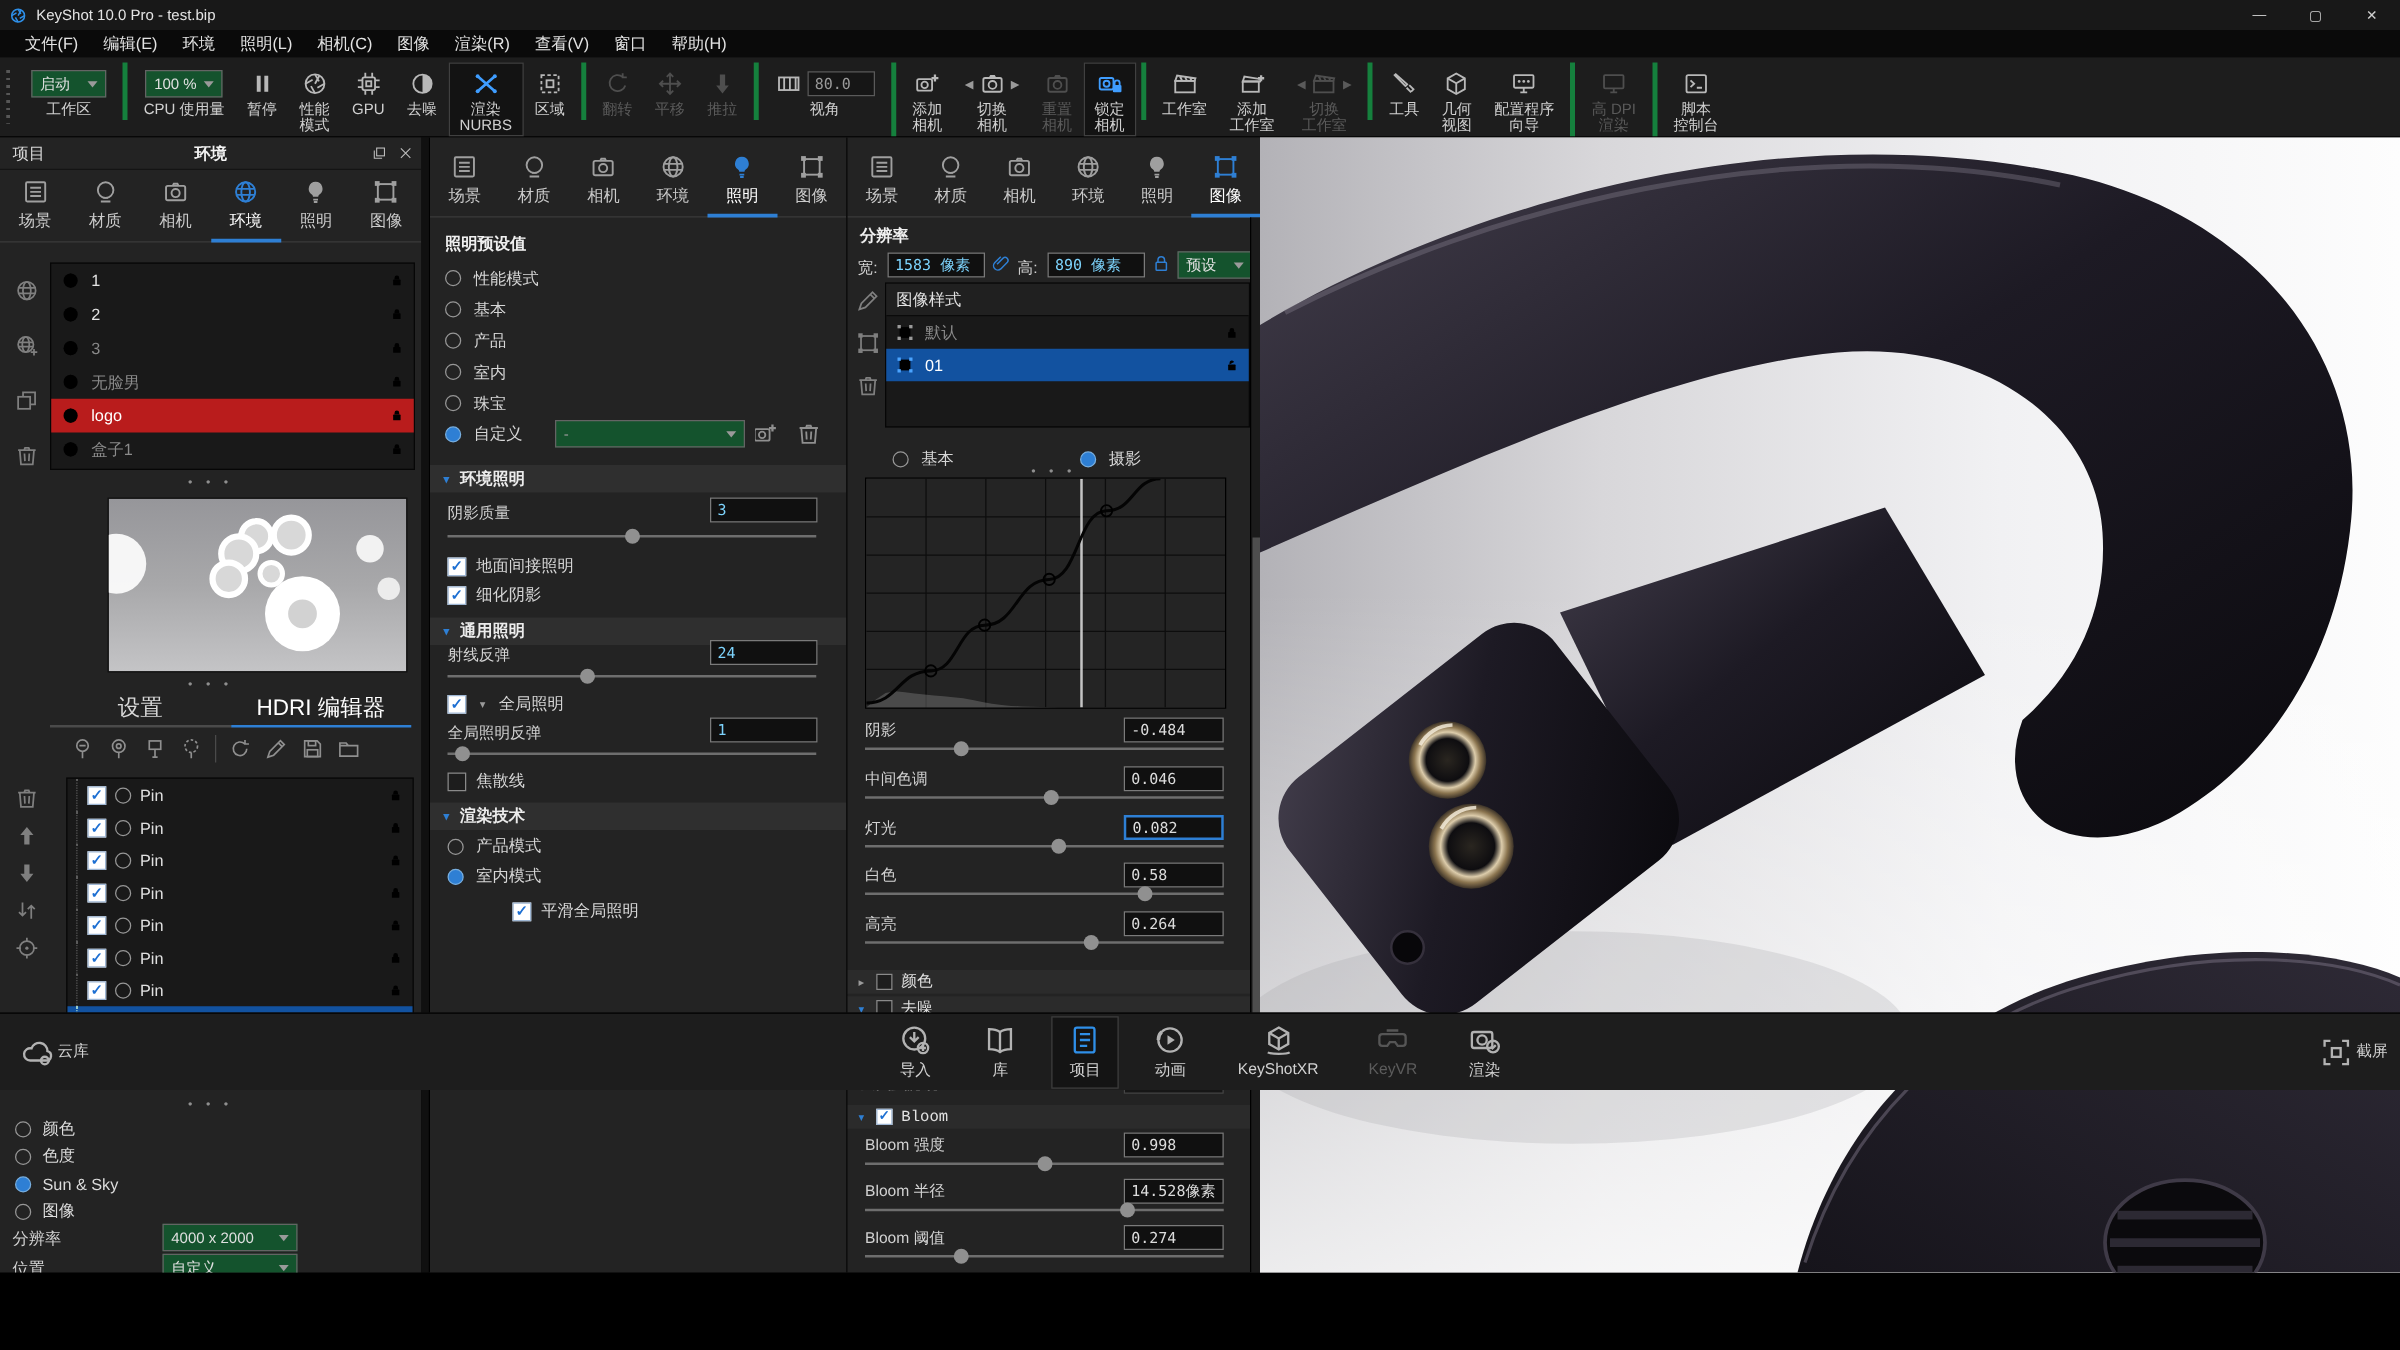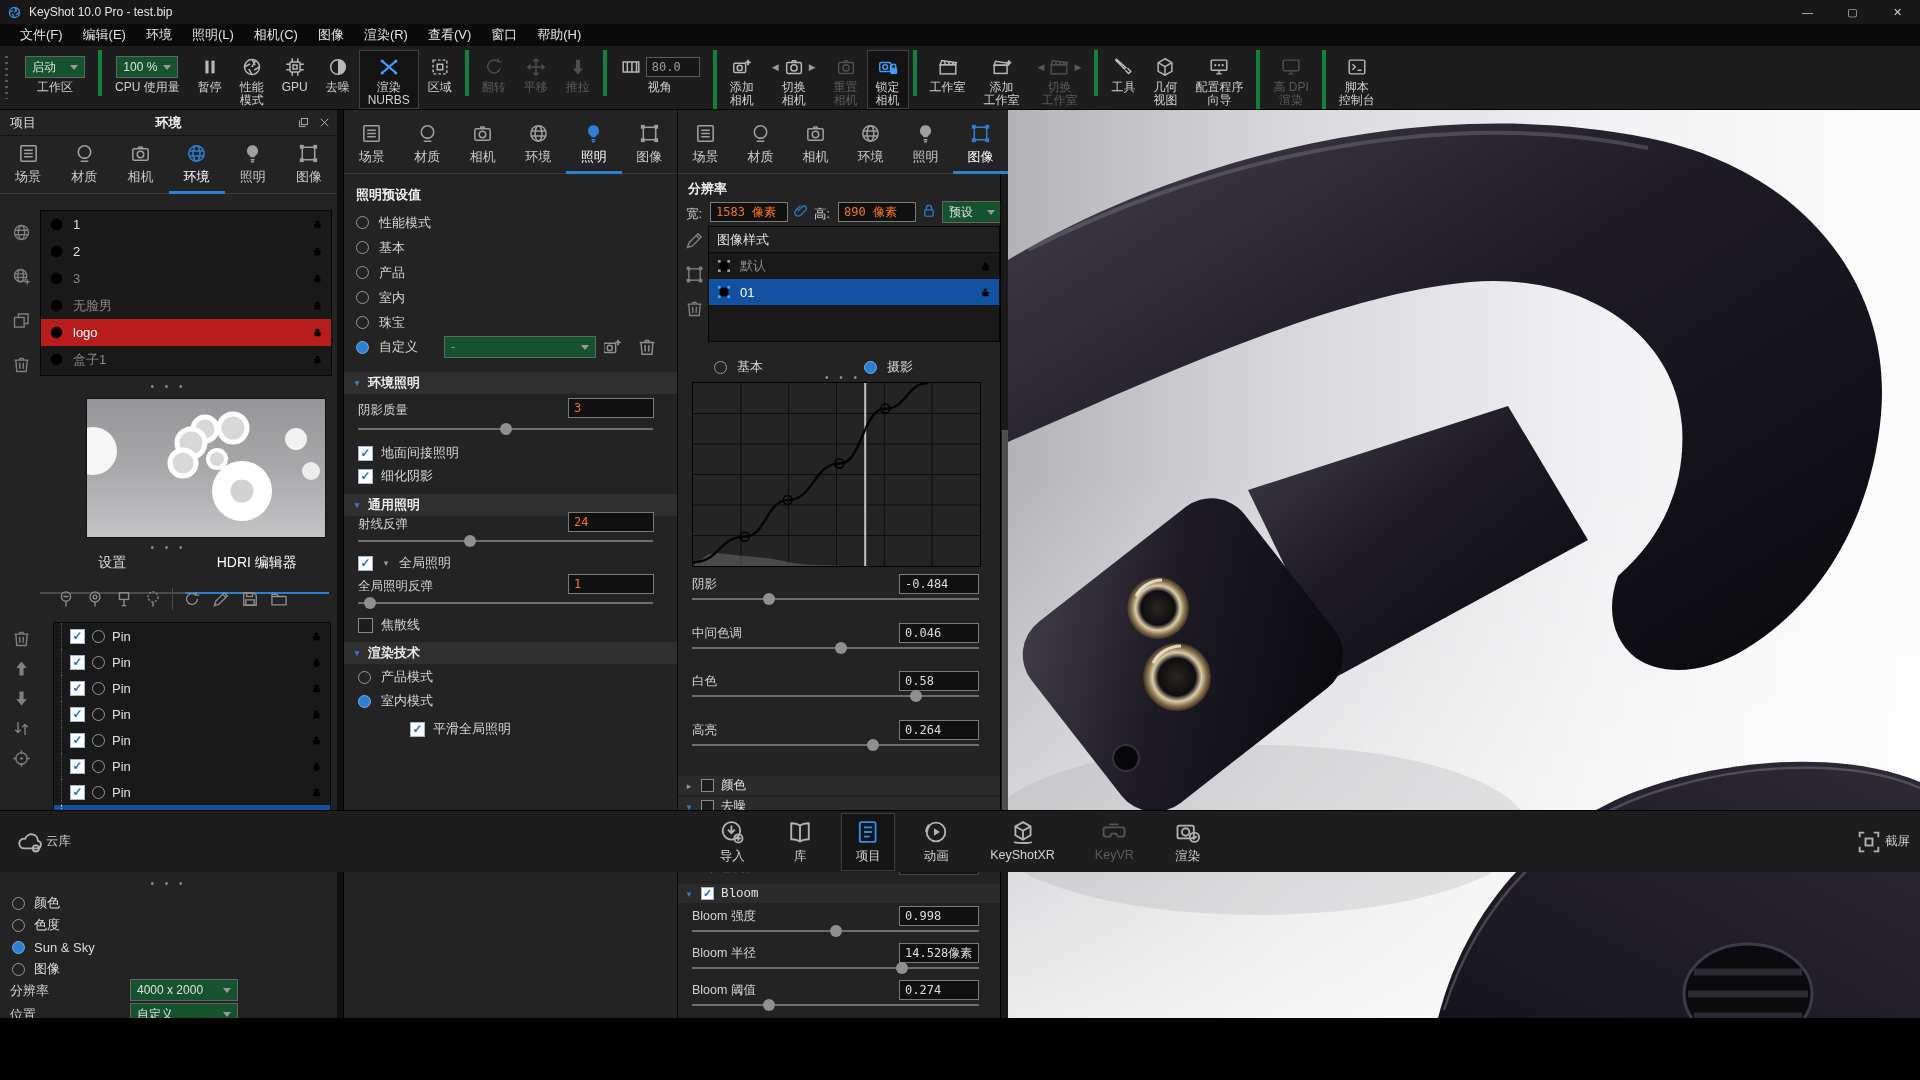--- a/index.html
+++ b/index.html
@@ -57,37 +57,37 @@
   .listbox{position:absolute;background:#191919;border:1px solid #060606}
   .erow{height:27px;display:flex;align-items:center;gap:8px;padding:0 7px;color:#e4e4e4}
   .erow svg.gi{width:17px;height:17px;color:#9a9a9a;flex:none}
   .erow .lk{width:13px;height:13px;color:#9a9a9a;margin-left:auto;flex:none}
   .erow.dim{color:#8a8a8a}
   .erow.sel{background:#b91c1c;color:#fff}
   .erow.sel svg.gi{color:#4aa3ff}
   .dots{position:absolute;left:0;right:0;text-align:center;color:#8f8f8f;font-size:10px;letter-spacing:4px}
   .preview{position:absolute;left:86px;top:288px;width:240px;height:140px;border:1px solid #111}
   .subtabs{position:absolute;left:40px;right:8px;top:444px;display:flex}
-  .stab{flex:1;text-align:center;padding-bottom:20px;border-bottom:2px solid #4a4a4a;font-size:14px;color:#d8d8d8}
+  .stab{flex:1;text-align:center;padding-bottom:2px;border-bottom:2px solid #4a4a4a;font-size:18px;color:#d8d8d8}
   .stab.sel{border-bottom-color:#2e7fd4;color:#fff}
   .hdritools{position:absolute;left:56px;top:478px;display:flex;gap:9px;align-items:center}
   .hdritools svg.i{width:20px;height:20px;color:#8f8f8f}
   .vdiv{width:1px;height:22px;background:#4a4a4a}
   .prow{height:26px;display:flex;align-items:center;gap:7px;padding:0 7px 0 16px;position:relative;color:#e0e0e0}
   .prow::before{content:'';position:absolute;left:7px;top:0;bottom:0;border-left:1px dotted #5a5a5a}
   .prow.sel{background:#1252a0;color:#fff}
   .prow.sel::before{border-color:#9cc}
   .prow .lk{width:13px;height:13px;color:#9a9a9a;margin-left:auto}
   .cbx{width:15px;height:15px;background:#fff;border:1px solid #9fb7d4;color:#1d6fd2;font-weight:bold;font-size:12px;line-height:13px;text-align:center;flex:none}
   .cbx.off{background:#1d1d1d;border-color:#8a8a8a;color:transparent}
   .rdo{width:13px;height:13px;border-radius:50%;border:1px solid #979797;background:transparent;flex:none}
   .rdo.on{background:#2e7fd4;border-color:#78aede}
   .optrow{position:absolute;left:12px;display:flex;align-items:center;gap:9px;color:#dcdcdc}
   .lrow{position:absolute;left:10px;display:flex;align-items:center;gap:9px;color:#d4d4d4}
-  .pfield{position:absolute;height:20px;background:#101010;border:1px solid #7a7a7a;color:#f97316;font:12px "DejaVu Sans Mono",monospace;display:flex;align-items:center;padding:0 5px}
+  .pfield{position:absolute;height:20px;background:#101010;border:1px solid #7a7a7a;color:#7dd3fc;font:12px "DejaVu Sans Mono",monospace;display:flex;align-items:center;padding:0 5px}
   .pfield.dis{color:#787878;border-color:#454545;background:#161616}
   .track{position:absolute;height:2px;background:#6e6e6e}
   .hdl{position:absolute;top:-5px;width:12px;height:12px;border-radius:50%;background:#909090;transform:translateX(-6px)}
   .sect{position:absolute;left:0;right:0;height:22px;background:#2f2f2f;display:flex;align-items:center;gap:6px;padding-left:8px;font-weight:bold;color:#ececec}
   .chev{color:#2e7fd4;font-size:9px;width:10px;text-align:center;flex:none}
   .chev.g{color:#9a9a9a}
   .slabel{position:absolute;font-size:12.5px;color:#d2d2d2}
   .dimtx{color:#767676}
   .curvebox{position:absolute;left:14px;top:272px;width:289px;height:185px;border:1px solid #000}
   #curve-svg{display:block;background:#242424}
@@ -1349,20 +1349,27 @@
           </div>
 
           <div class="srow">
             <span class="sl">中间色调</span>
             <span class="sf">0.046</span>
             <div class="strack">
               <span class="hdl" style="left: 52%;"></span>
             </div>
           </div>
 
+          <div class="srow">
+            <span class="sl">灯光</span>
+            <span class="sf focused">0.082</span>
+            <div class="strack">
+              <span class="hdl" style="left: 54%;"></span>
+            </div>
+          </div>
 
           <div class="srow">
             <span class="sl">白色</span>
             <span class="sf">0.58</span>
             <div class="strack">
               <span class="hdl" style="left: 78%;"></span>
             </div>
           </div>
 
           <div class="srow">

